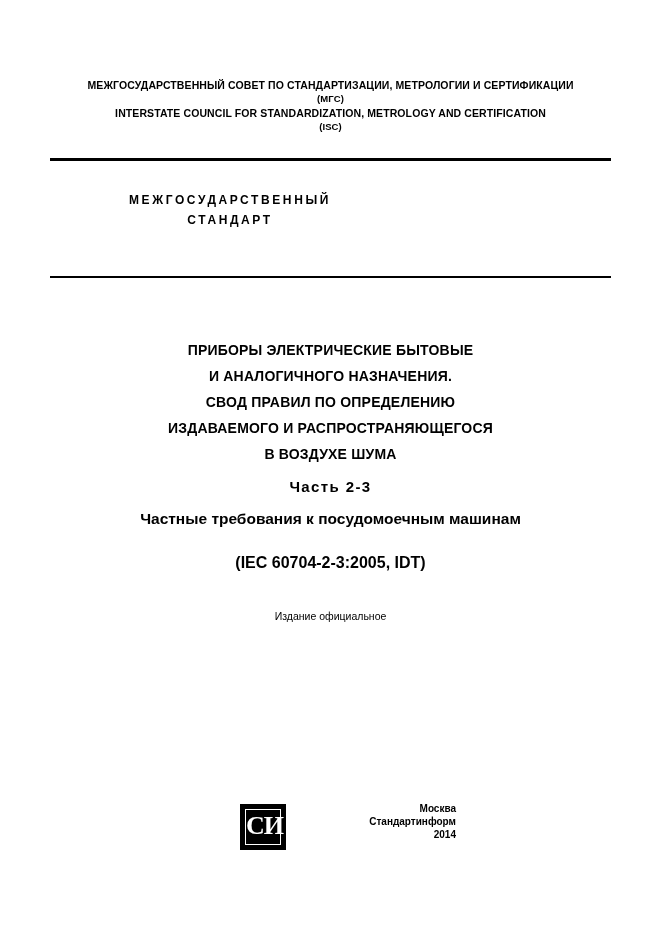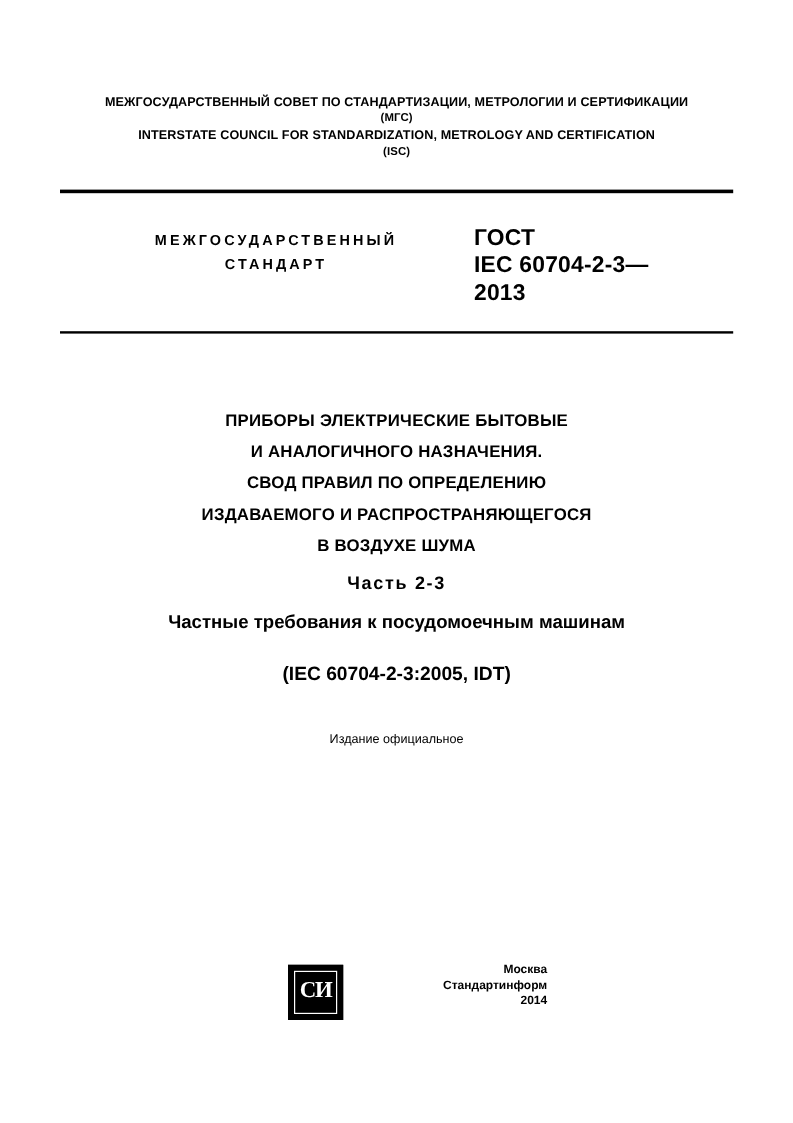--- a/index.html
+++ b/index.html
@@ -152,21 +152,21 @@
   }
   .logo-inner {
     position: absolute;
     left: 3px;
     top: 3px;
     right: 3px;
     bottom: 3px;
     border: 1px solid #fff;
     color: #fff;
     font-family: "Liberation Serif", serif;
-    font-size: 19px;
+    font-size: 26px;
     font-weight: bold;
     text-align: center;
     line-height: 32px;
     letter-spacing: -1px;
   }
   .pub-text {
     position: absolute;
     left: 66px;
     top: 2px;
     width: 160px;
@@ -187,25 +187,20 @@
     <div class="header-line">INTERSTATE COUNCIL FOR STANDARDIZATION, METROLOGY AND CERTIFICATION</div>
     <div class="header-line small">(ISC)</div>
   </div>
 
   <div class="rule-top"></div>
 
   <div class="std-row">
     <div class="std-left">
       <div>МЕЖГОСУДАРСТВЕННЫЙ</div>
       <div>СТАНДАРТ</div>
-    </div>
-    <div class="std-right">
-      <div>ГОСТ</div>
-      <div>IEC 60704-2-3—</div>
-      <div>2013</div>
     </div>
   </div>
 
   <div class="rule-mid"></div>
 
   <div class="main-title">
     <div>ПРИБОРЫ ЭЛЕКТРИЧЕСКИЕ БЫТОВЫЕ</div>
     <div>И АНАЛОГИЧНОГО НАЗНАЧЕНИЯ.</div>
     <div>СВОД ПРАВИЛ ПО ОПРЕДЕЛЕНИЮ</div>
     <div>ИЗДАВАЕМОГО И РАСПРОСТРАНЯЮЩЕГОСЯ</div>

